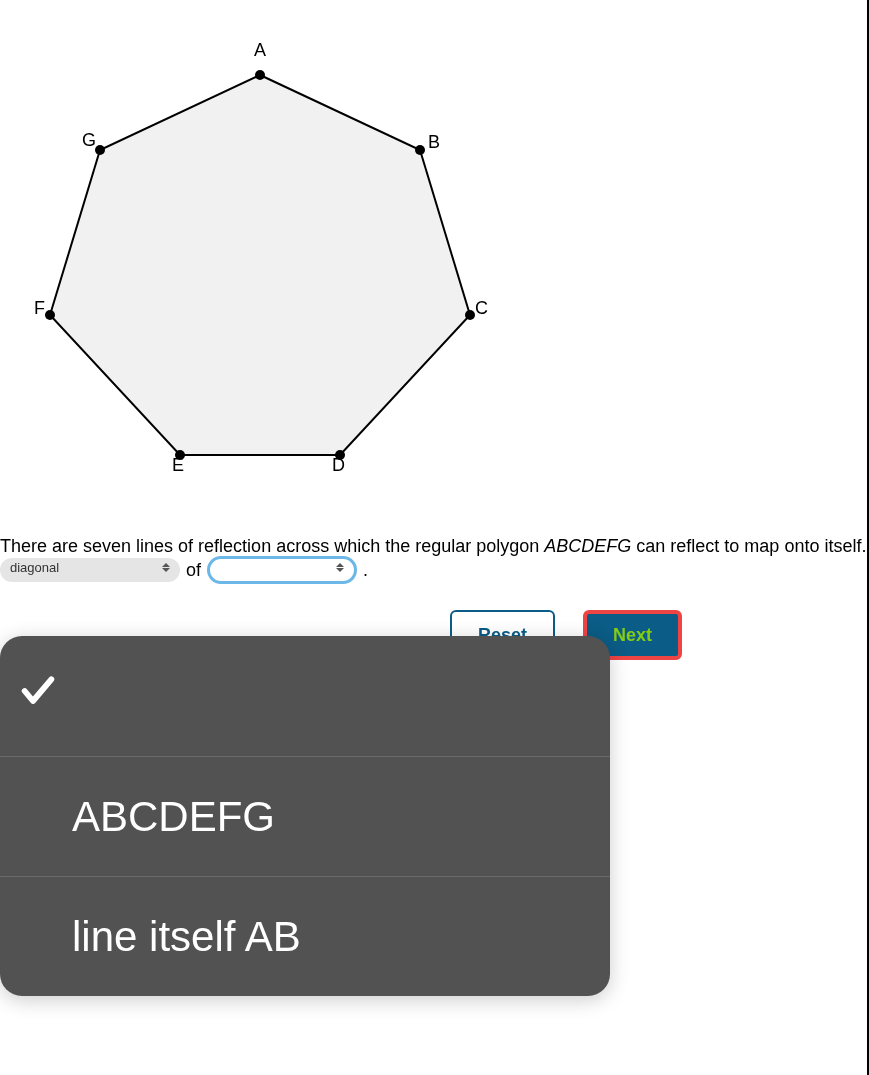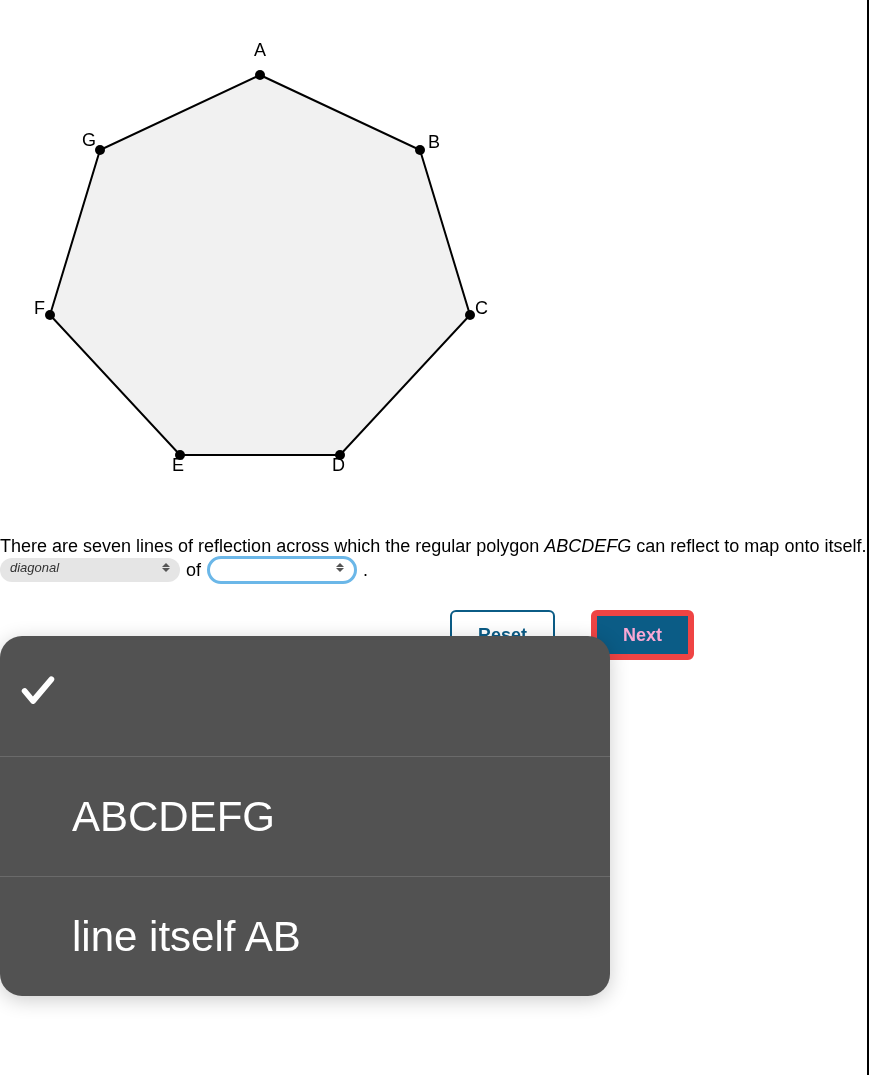--- a/index.html
+++ b/index.html
@@ -60,21 +60,20 @@
       align-items: center;
       justify-content: space-between;
       height: 24px;
       border-radius: 12px;
       background: #e5e5e5;
       padding: 0 8px 6px 10px;
       font-size: 13px;
       color: #333;
       min-width: 180px;
       cursor: pointer;
-      font-style: italic;
     }
     .fake-select.active {
       background: #fff;
       border: 3px solid #6bb7e8;
       min-width: 150px;
       height: 28px;
       border-radius: 14px;
     }
     .select-caret {
       width: 12px;
@@ -94,42 +93,42 @@
       border-left: 4px solid transparent;
       border-right: 4px solid transparent;
       border-top: 4px solid #555;
     }
 
     .btn-row {
       position: absolute;
       left: 450px;
       top: 610px;
       display: flex;
-      gap: 36px;
+      gap: 28px;
     }
     .btn {
       height: 50px;
       border-radius: 6px;
       font-size: 18px;
       font-weight: bold;
       display: inline-flex;
       align-items: center;
       justify-content: center;
       padding: 0 26px;
       cursor: pointer;
     }
     .btn-reset {
       background: #fff;
       color: #0b5c86;
       border: 2px solid #0b5c86;
     }
     .btn-next {
       background: #0b5c86;
-      color: #f9a8d4;
-      border: 6px solid #ef4444;
+      color: #84cc16;
+      border: 4px solid #ef4444;
     }
 
     .dropdown {
       position: absolute;
       left: 0;
       top: 636px;
       width: 610px;
       background: #525252;
       border-radius: 22px;
       overflow: hidden;

